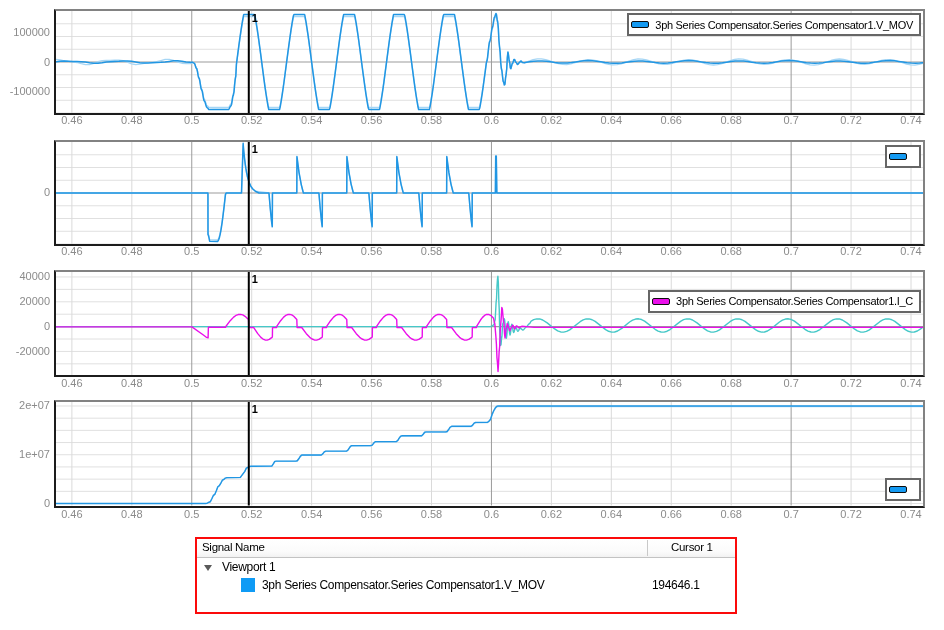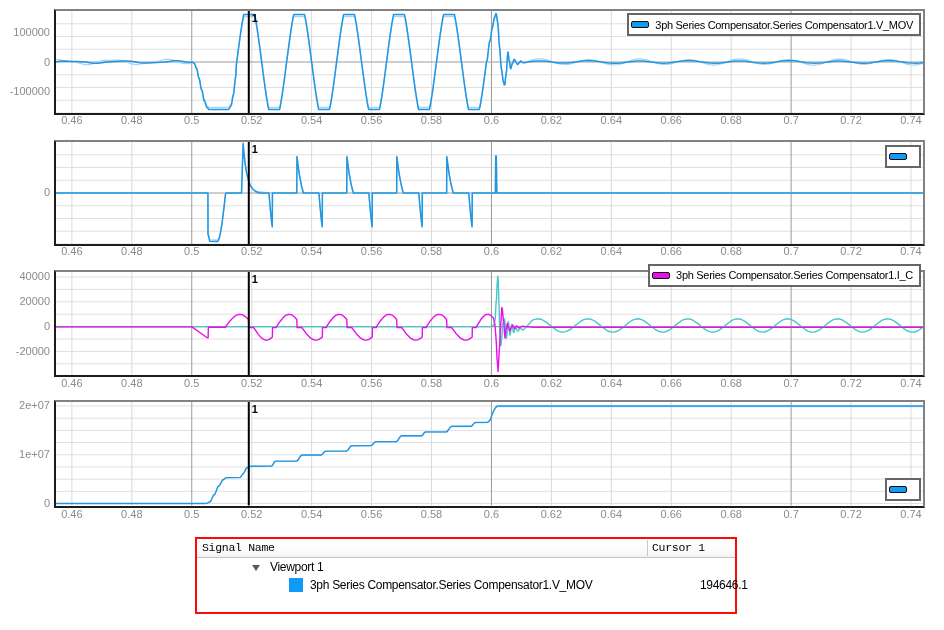--- a/index.html
+++ b/index.html
@@ -23,25 +23,25 @@
   .legend-swatch{display:inline-block;width:16px;height:4.5px;border:1.3px solid #0d0d0d;
     border-radius:2px;margin-right:6px;flex:0 0 auto;}
   .legend-label{font-size:11px;color:#000000;letter-spacing:-0.3px;}
   .legend-label.long{letter-spacing:-0.08px;}
   .cursor-flag{position:absolute;z-index:4;font-size:11px;font-weight:bold;color:#000;}
 
   
   .ctable{position:absolute;left:195px;top:537px;width:541.5px;height:77px;
     box-sizing:border-box;border:2px solid #fb0a0a;background:#ffffff;font-size:12px;color:#000;letter-spacing:-0.3px;}
   .ctable .hdr{position:relative;height:18px;border-bottom:1px solid #c3c3c3;
-    background:linear-gradient(#ffffff,#fbfbfb 70%,#f2f2f2);font-family:Liberation Mono, monospace;}
+    background:linear-gradient(#ffffff,#fbfbfb 70%,#f2f2f2);}
   .ctable .hdr .h1{position:absolute;left:5px;top:2px;font-size:11.5px;}
-  .ctable .hdr .h2{position:absolute;left:455px;top:2px;font-size:11.5px;}
+  .ctable .hdr .h2{position:absolute;left:474px;top:2px;font-size:11.5px;}
   .ctable .hdr .vsep{position:absolute;left:450px;top:1px;bottom:1px;width:1px;background:#c9c9c9;}
-  .trow{position:relative;height:18.3px;margin-left:48px;}
+  .trow{position:relative;height:18.3px;}
   .trow.alt{background:#f2f2f2;}
   .trow .val{position:absolute;left:455px;top:2px;}
   .tri{position:absolute;left:6.5px;top:7px;width:0;height:0;
     border-left:4.5px solid transparent;border-right:4.5px solid transparent;
     border-top:6px solid #5a5a5a;}
   .vplabel{position:absolute;left:25px;top:2px;}
   .rowicon{position:absolute;left:44px;top:1.5px;width:15px;height:15px;}
   .rowlabel{position:absolute;left:65px;top:2px;white-space:nowrap;}
   .sigswatch{position:absolute;left:44px;top:2px;width:13.5px;height:13.5px;background:#0f9bf5;}
 </style>
@@ -205,21 +205,21 @@
       <span class="xlab" style="left: 431.51px;">0.58</span>
       <span class="xlab" style="left: 491.448px;">0.6</span>
       <span class="xlab" style="left: 551.386px;">0.62</span>
       <span class="xlab" style="left: 611.324px;">0.64</span>
       <span class="xlab" style="left: 671.261px;">0.66</span>
       <span class="xlab" style="left: 731.199px;">0.68</span>
       <span class="xlab" style="left: 791.137px;">0.7</span>
       <span class="xlab" style="left: 851.075px;">0.72</span>
       <span class="xlab" style="left: 911.012px;">0.74</span>
     </div>
-    <div class="legend" style="top: 264px;">
+    <div class="legend" style="top: 290px;">
       <div class="legend-row">
         <span class="legend-swatch" style="background: rgb(234, 15, 234);"></span>
         <span class="legend-label">3ph Series Compensator.Series Compensator1.I_C</span>
       </div>
     </div>
     <div class="panel" style="top: 400px; height: 103.5px;">
       <svg width="867" height="103.5">
         <line x1="0" x2="867" y1="101.50117757889778" y2="101.50117757889778" stroke="#e0e0e0" stroke-width="1"></line>
         <line x1="0" x2="867" y1="89.31323598681112" y2="89.31323598681112" stroke="#e0e0e0" stroke-width="1"></line>
         <line x1="0" x2="867" y1="77.12529439472445" y2="77.12529439472445" stroke="#e0e0e0" stroke-width="1"></line>

